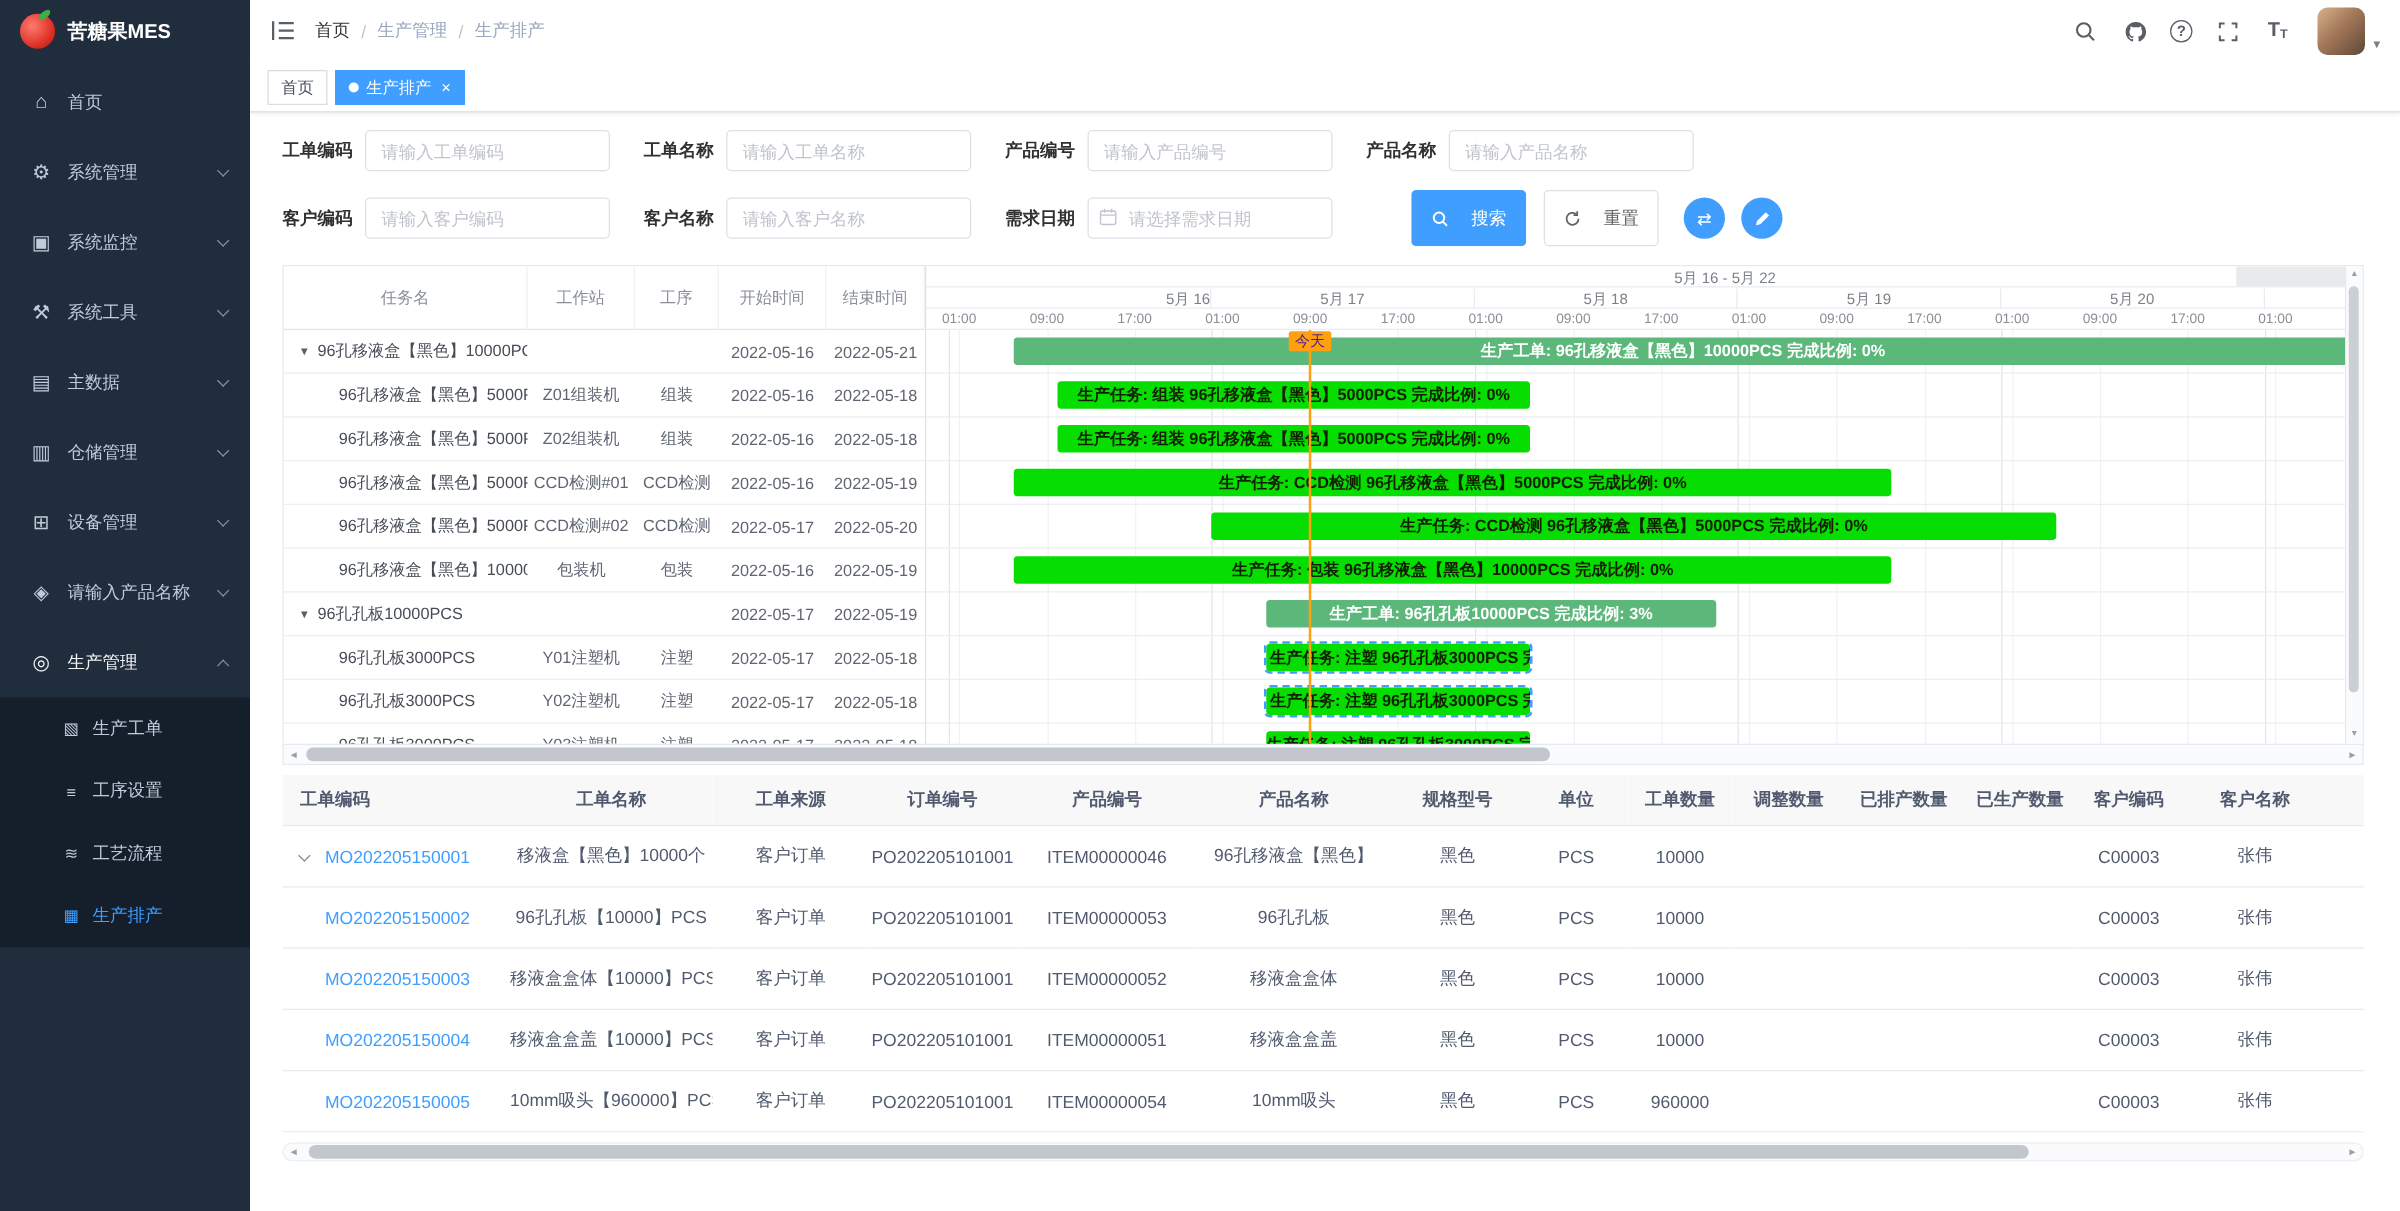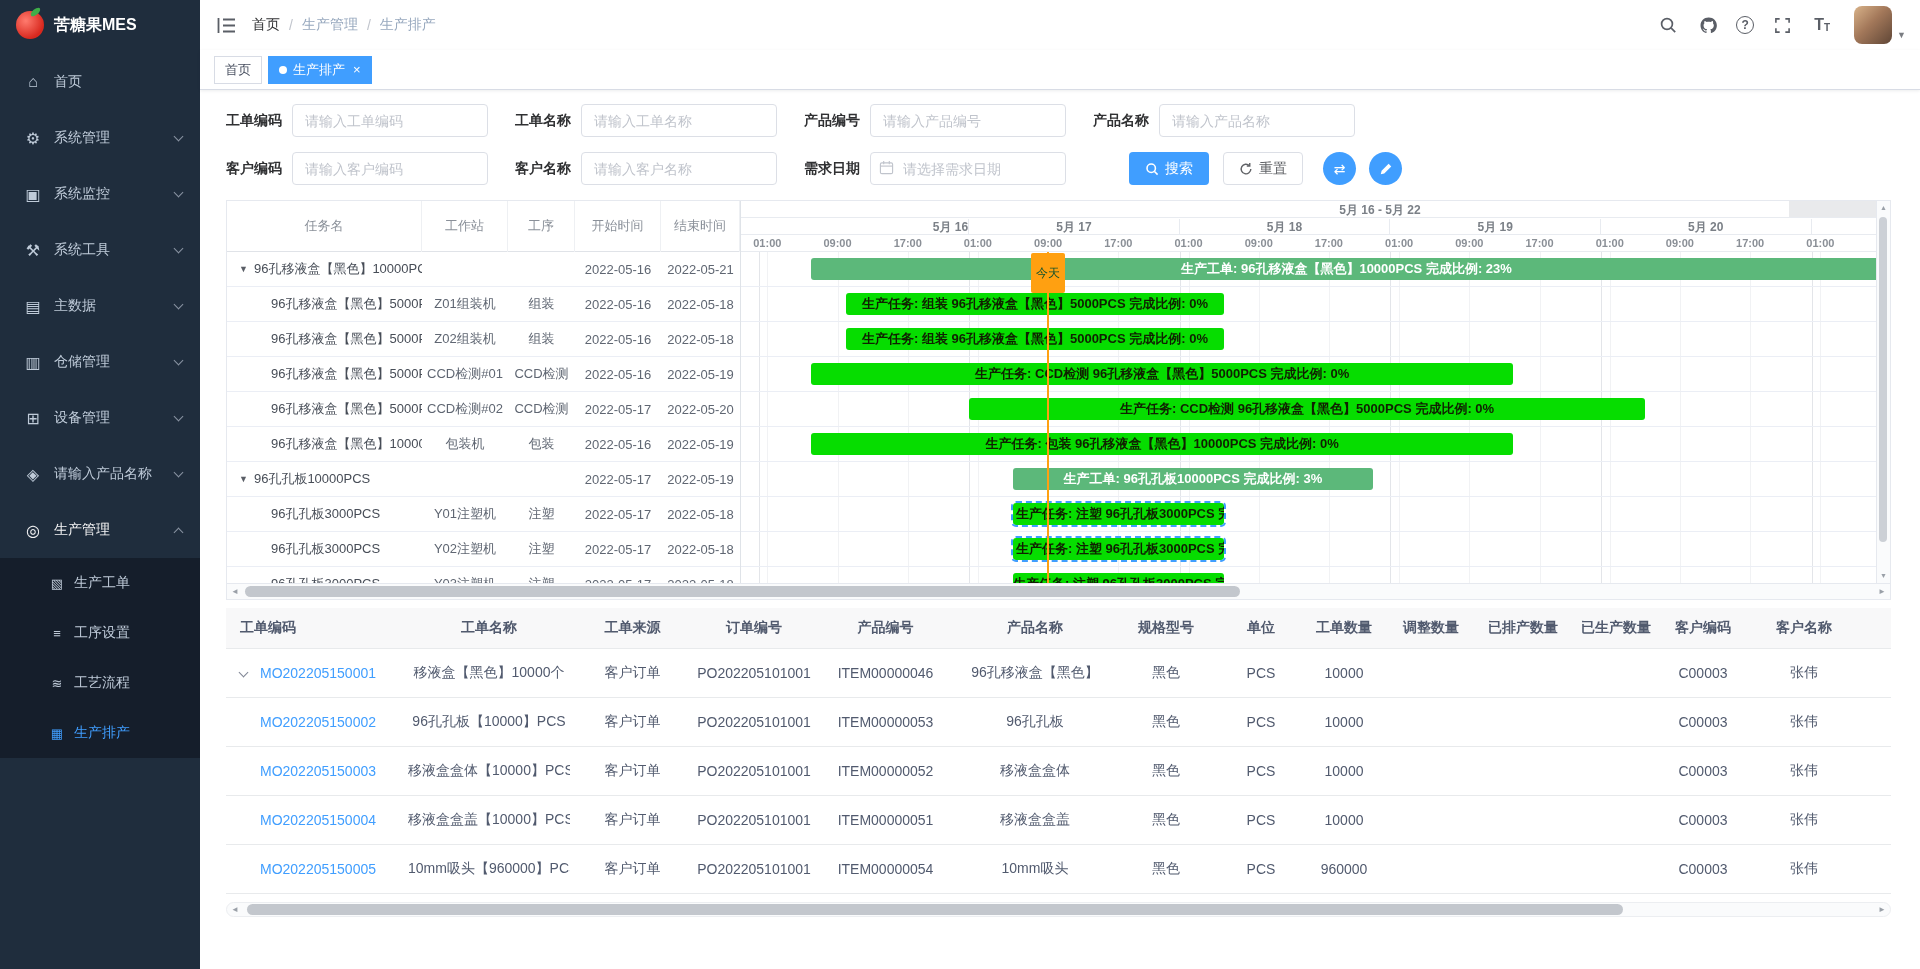--- a/index.html
+++ b/index.html
@@ -62,21 +62,21 @@
   .search-row { display:flex; align-items:center; margin-bottom:15px; }
   .field { display:flex; align-items:center; margin-right:27px; }
   .field-label { font-size:14px; font-weight:700; color:#303133; margin-right:10px; white-space:nowrap; }
   .input-wrap { position:relative; display:inline-flex; align-items:center; }
   .input-wrap input { width:196px; height:33px; border:1px solid #dcdfe6; border-radius:4px;
     padding:0 12px; font-size:14px; color:#606266; outline:none; font-family:inherit; background:#fff; }
   .date-field input { padding-left:32px; }
   .cal-icon { position:absolute; left:9px; top:8px; color:#c0c4cc; pointer-events:none; display:flex; }
   ::placeholder { color:#c0c4cc; opacity:1; }
   .btns { display:flex; align-items:center; margin-left:36px; }
-  .btn { height:33px; display:inline-flex; align-items:center; gap:6px; padding:0 15px; border-radius:4px;
+  .btn { height:45px; display:inline-flex; align-items:center; gap:18px; padding:0 15px; border-radius:4px;
     font-size:14px; cursor:pointer; border:1px solid transparent; font-family:inherit; }
   .btn-primary { background:var(--accent); color:#fff; }
   .btn-plain { background:#fff; border-color:#dcdfe6; color:#606266; margin-left:14px;font-family:Liberation Serif, serif; }
   .btn-circle { width:33px; height:33px; border-radius:50%; border:none; background:var(--accent); color:#fff;
     display:inline-flex; align-items:center; justify-content:center; cursor:pointer; font-size:14px; }
   .btn-circle.first { margin-left:20px; } .btn-circle.second { margin-left:13px; }
 
   
   .gantt { width:1665px; font-size:13px; color:#606266; }
   .gantt-main { display:flex; height:383px; border:1px solid #e6e9ef; border-bottom:none; }
@@ -87,37 +87,37 @@
   .gantt-grid-rows { height:331px; overflow:hidden; }
   .grid-row { height:35px; display:flex; align-items:center; border-bottom:1px solid #ebeef5; }
   .grid-cell { flex:none; overflow:hidden; white-space:nowrap; text-align:center; font-size:13px; color:#5f6672; }
   .cell-task { text-align:left; padding-left:12px; display:flex; align-items:center; gap:6px; color:#474d57; }
   .cell-task.child { padding-left:44px; }
   .tri { font-size:9px; color:#5a5e66; flex:none; cursor:pointer; }
   .task-text { overflow:hidden; white-space:nowrap; }
 
   .gantt-timeline { width:1135px; flex:none; position:relative; overflow:hidden; }
   .tl-week, .tl-days, .tl-hours { height:17px; position:relative; border-bottom:1px solid #e8ebf0;
-    font-size:12px; color:#7b8087; overflow:hidden;font-weight:bold; }
+    font-size:12px; color:#7b8087; overflow:hidden; }
   .tl-week-label { position:absolute; left:639px; top:1px; transform:translateX(-50%); white-space:nowrap; }
   .tl-week-gray { position:absolute; top:0; bottom:0; width:87px; background:#e9eaec; }
   .day-cell { position:absolute; top:1px; text-align:center; border-right:1px solid #e8ebf0; height:16px; }
   .hour-label { position:absolute; top:2px; transform:translateX(-50%); font-size:11px; color:#8a8f96; }
   .tl-rows { position:relative; height:331px; overflow:hidden; }
   .vline { position:absolute; top:0; bottom:0; width:1px; background:#f1f2f4; }
   .vline.day { background:#e3e5e9; }
   .tl-row { height:35px; border-bottom:1px solid #ebeef5; position:relative; }
   .bar { position:absolute; top:6px; height:22px; line-height:22px; border-radius:3px; font-size:13px;
     font-weight:700; text-align:center; overflow:hidden; white-space:nowrap; cursor:pointer; z-index:2; }
   .bar.workorder { background:var(--bar-workorder); color:#fff; }
   .bar.task { background:var(--bar-task); color:#102000; }
   .bar.selected { outline:2px dashed var(--accent); text-align:left; padding-left:3px; }
   .today-line { position:absolute; top:0; bottom:0; width:2px; background:var(--today); z-index:6; }
-  .today-label { position:absolute; top:1px; transform:translateX(-50%); background:var(--today); color:#14532d;
-    font-size:12px; line-height:16px; padding:12px 5px; border-radius:2px; z-index:7; }
+  .today-label { position:absolute; top:1px; transform:translateX(-50%); background:var(--today); color:#4c1d95;
+    font-size:12px; line-height:16px; padding:0 5px; border-radius:2px; z-index:7; }
 
   .gantt-vscroll { width:14px; flex:none; background:#fafbfc; border-left:1px solid #e6e9ef;
     display:flex; flex-direction:column; align-items:center; }
   .vs-arrow { font-size:7px; color:#9aa0a8; line-height:14px; height:14px; }
   .vs-track { flex:1; width:100%; position:relative; }
   .vs-thumb { position:absolute; top:2px; left:2px; width:8px; height:325px; background:#ccd0d6; border-radius:4px; }
   .gantt-hscroll { width:1665px; height:17px; border:1px solid #e6e9ef; background:#fafbfc;
     display:flex; align-items:center; }
   .hs-arrow { width:16px; text-align:center; font-size:8px; color:#9aa0a8; flex:none; }
   .hs-track { flex:1; height:100%; position:relative; }
@@ -499,21 +499,21 @@
                 <div class="vline" style="left: 658.1px;"></div>
                 <div class="vline" style="left: 728.3px;"></div>
                 <div class="vline" style="left: 798.5px;"></div>
                 <div class="vline day" style="left: 860px;"></div>
                 <div class="vline" style="left: 868.7px;"></div>
                 <div class="vline" style="left: 938.9px;"></div>
                 <div class="vline" style="left: 1009.1px;"></div>
                 <div class="vline day" style="left: 1070.5px;"></div>
                 <div class="vline" style="left: 1079.3px;"></div>
                 <div class="tl-row">
-                  <div class="bar workorder" style="left: 70.2px; width: 1070.5px;">生产工单: 96孔移液盒【黑色】10000PCS 完成比例: 23%</div>
+                  <div class="bar workorder" style="left: 70.2px; width: 1070.5px;">生产工单: 96孔移液盒【黑色】10000PCS 完成比例: 0%</div>
                 </div>
                 <div class="tl-row">
                   <div class="bar task" style="left: 105.3px; width: 377.3px;">生产任务: 组装 96孔移液盒【黑色】5000PCS 完成比例: 0%</div>
                 </div>
                 <div class="tl-row">
                   <div class="bar task" style="left: 105.3px; width: 377.3px;">生产任务: 组装 96孔移液盒【黑色】5000PCS 完成比例: 0%</div>
                 </div>
                 <div class="tl-row">
                   <div class="bar task" style="left: 70.2px; width: 702px;">生产任务: CCD检测 96孔移液盒【黑色】5000PCS 完成比例: 0%</div>
                 </div>

